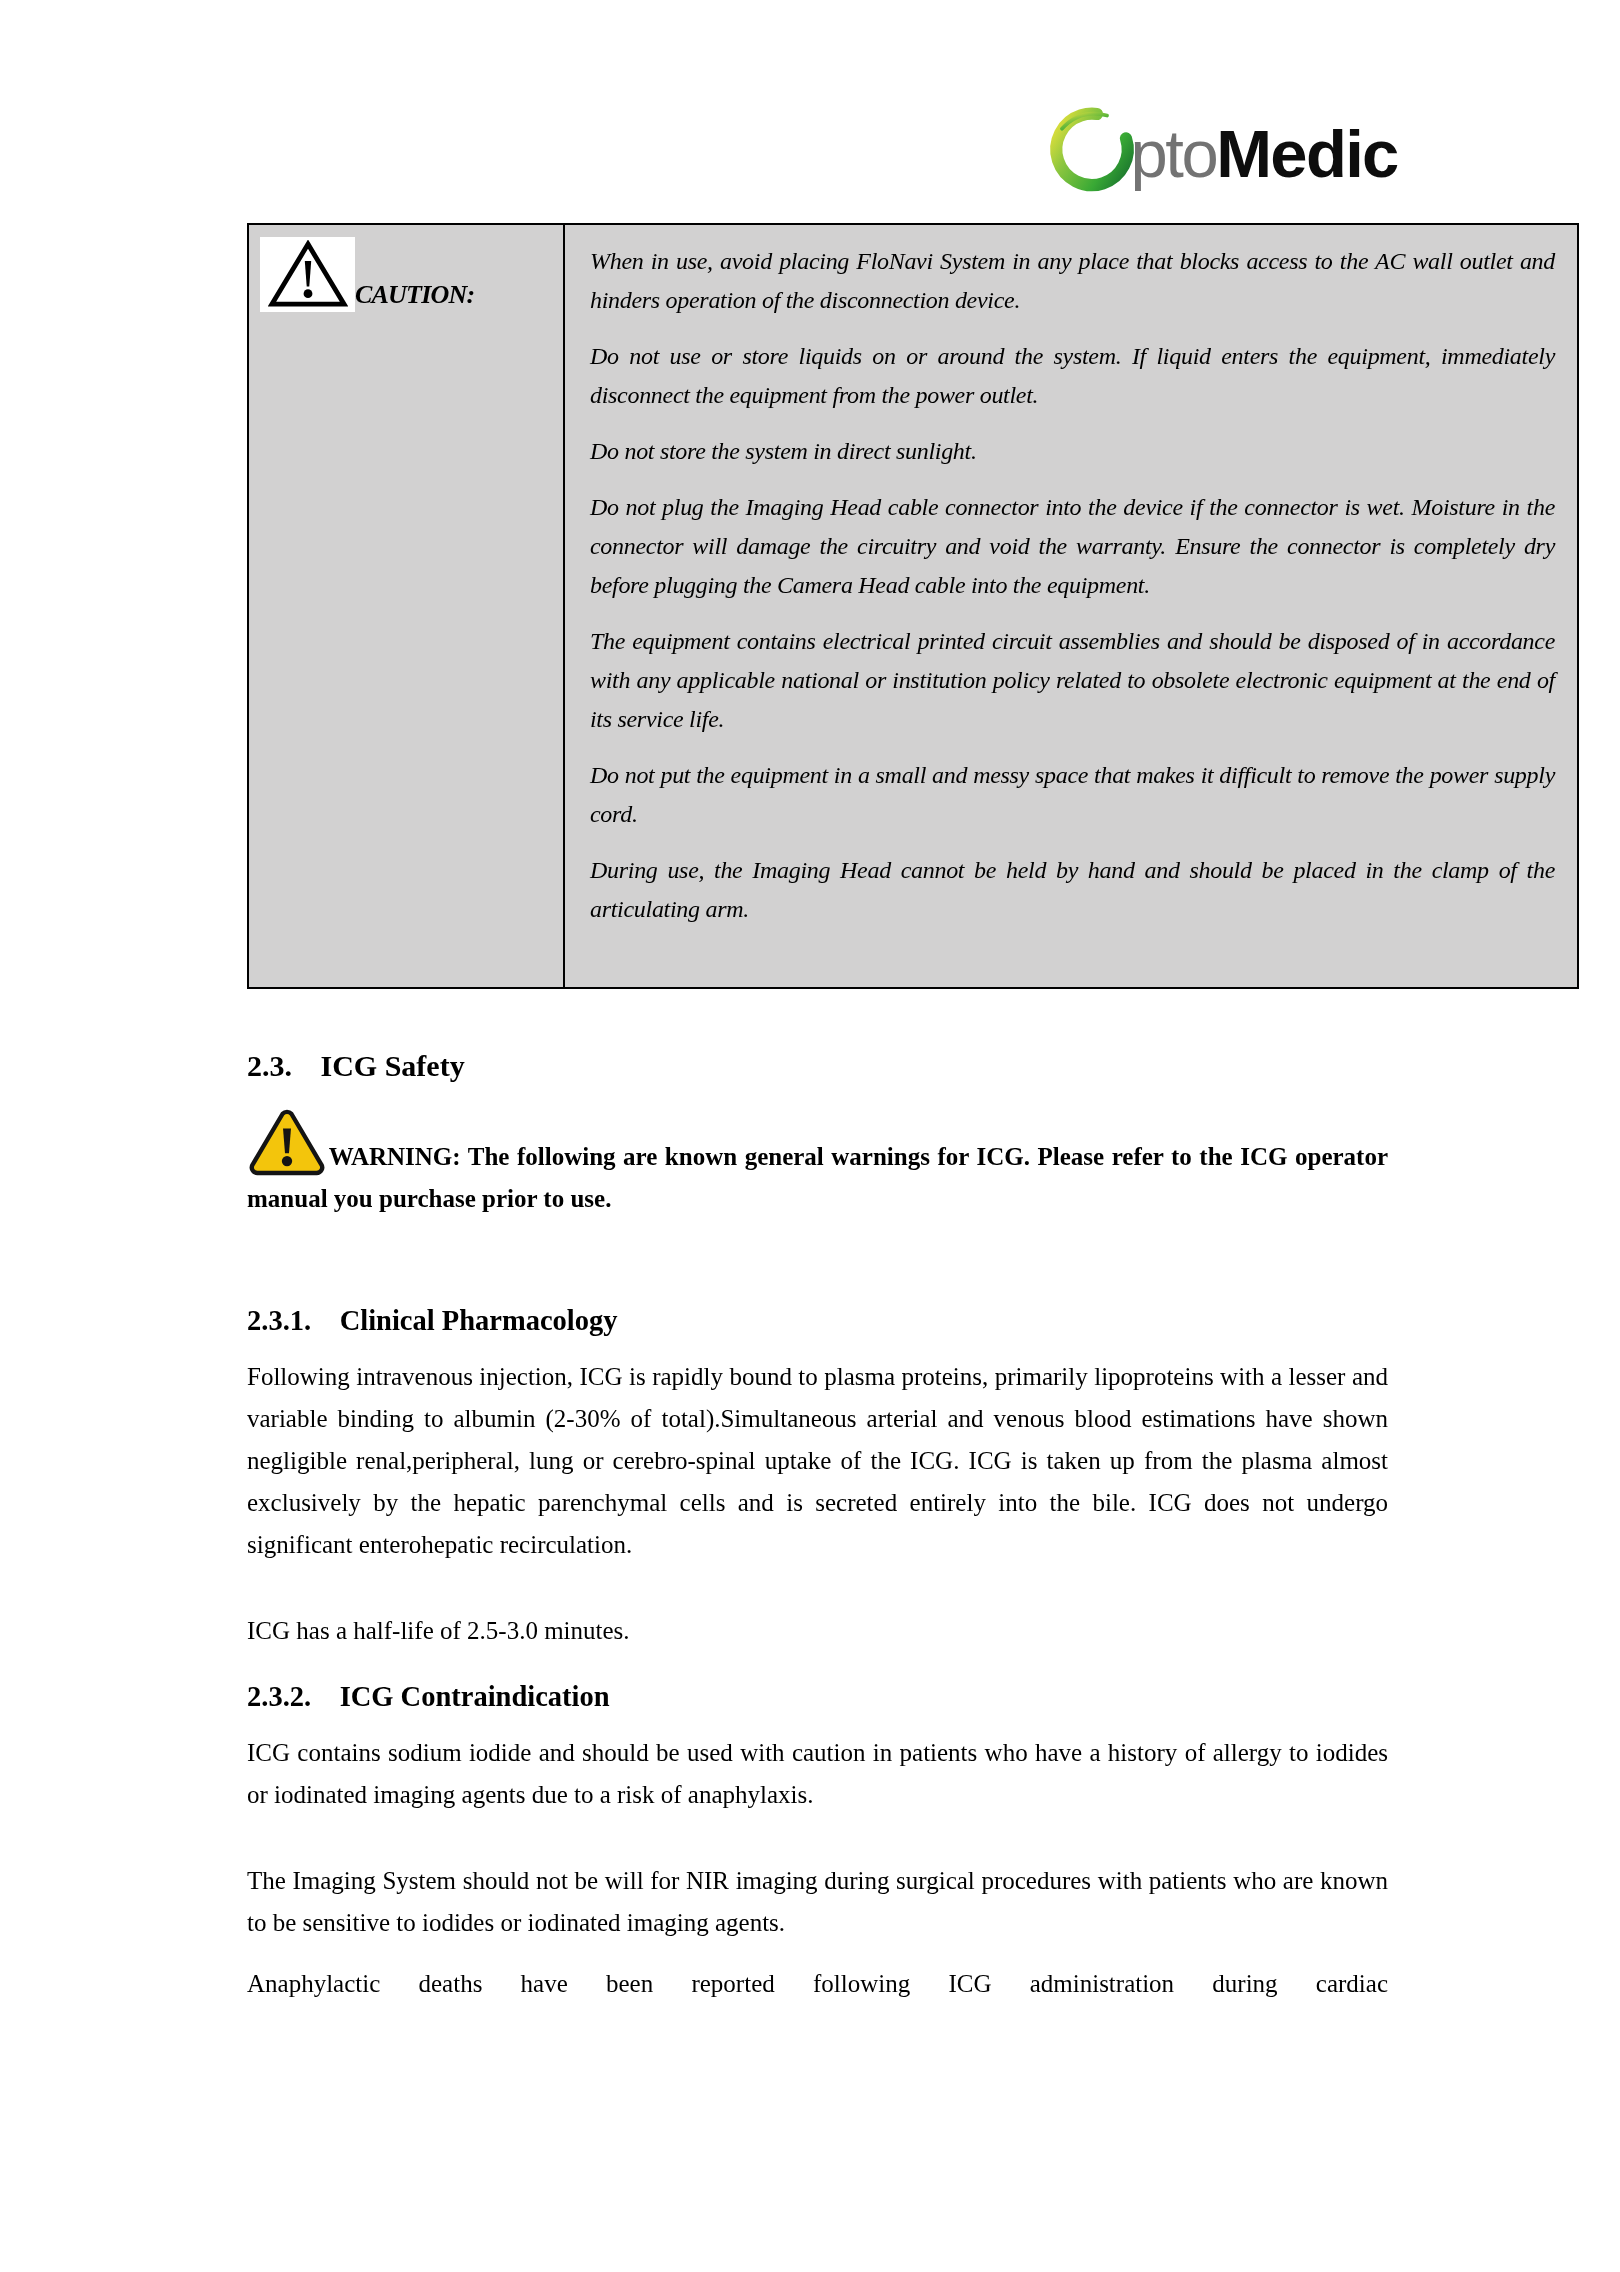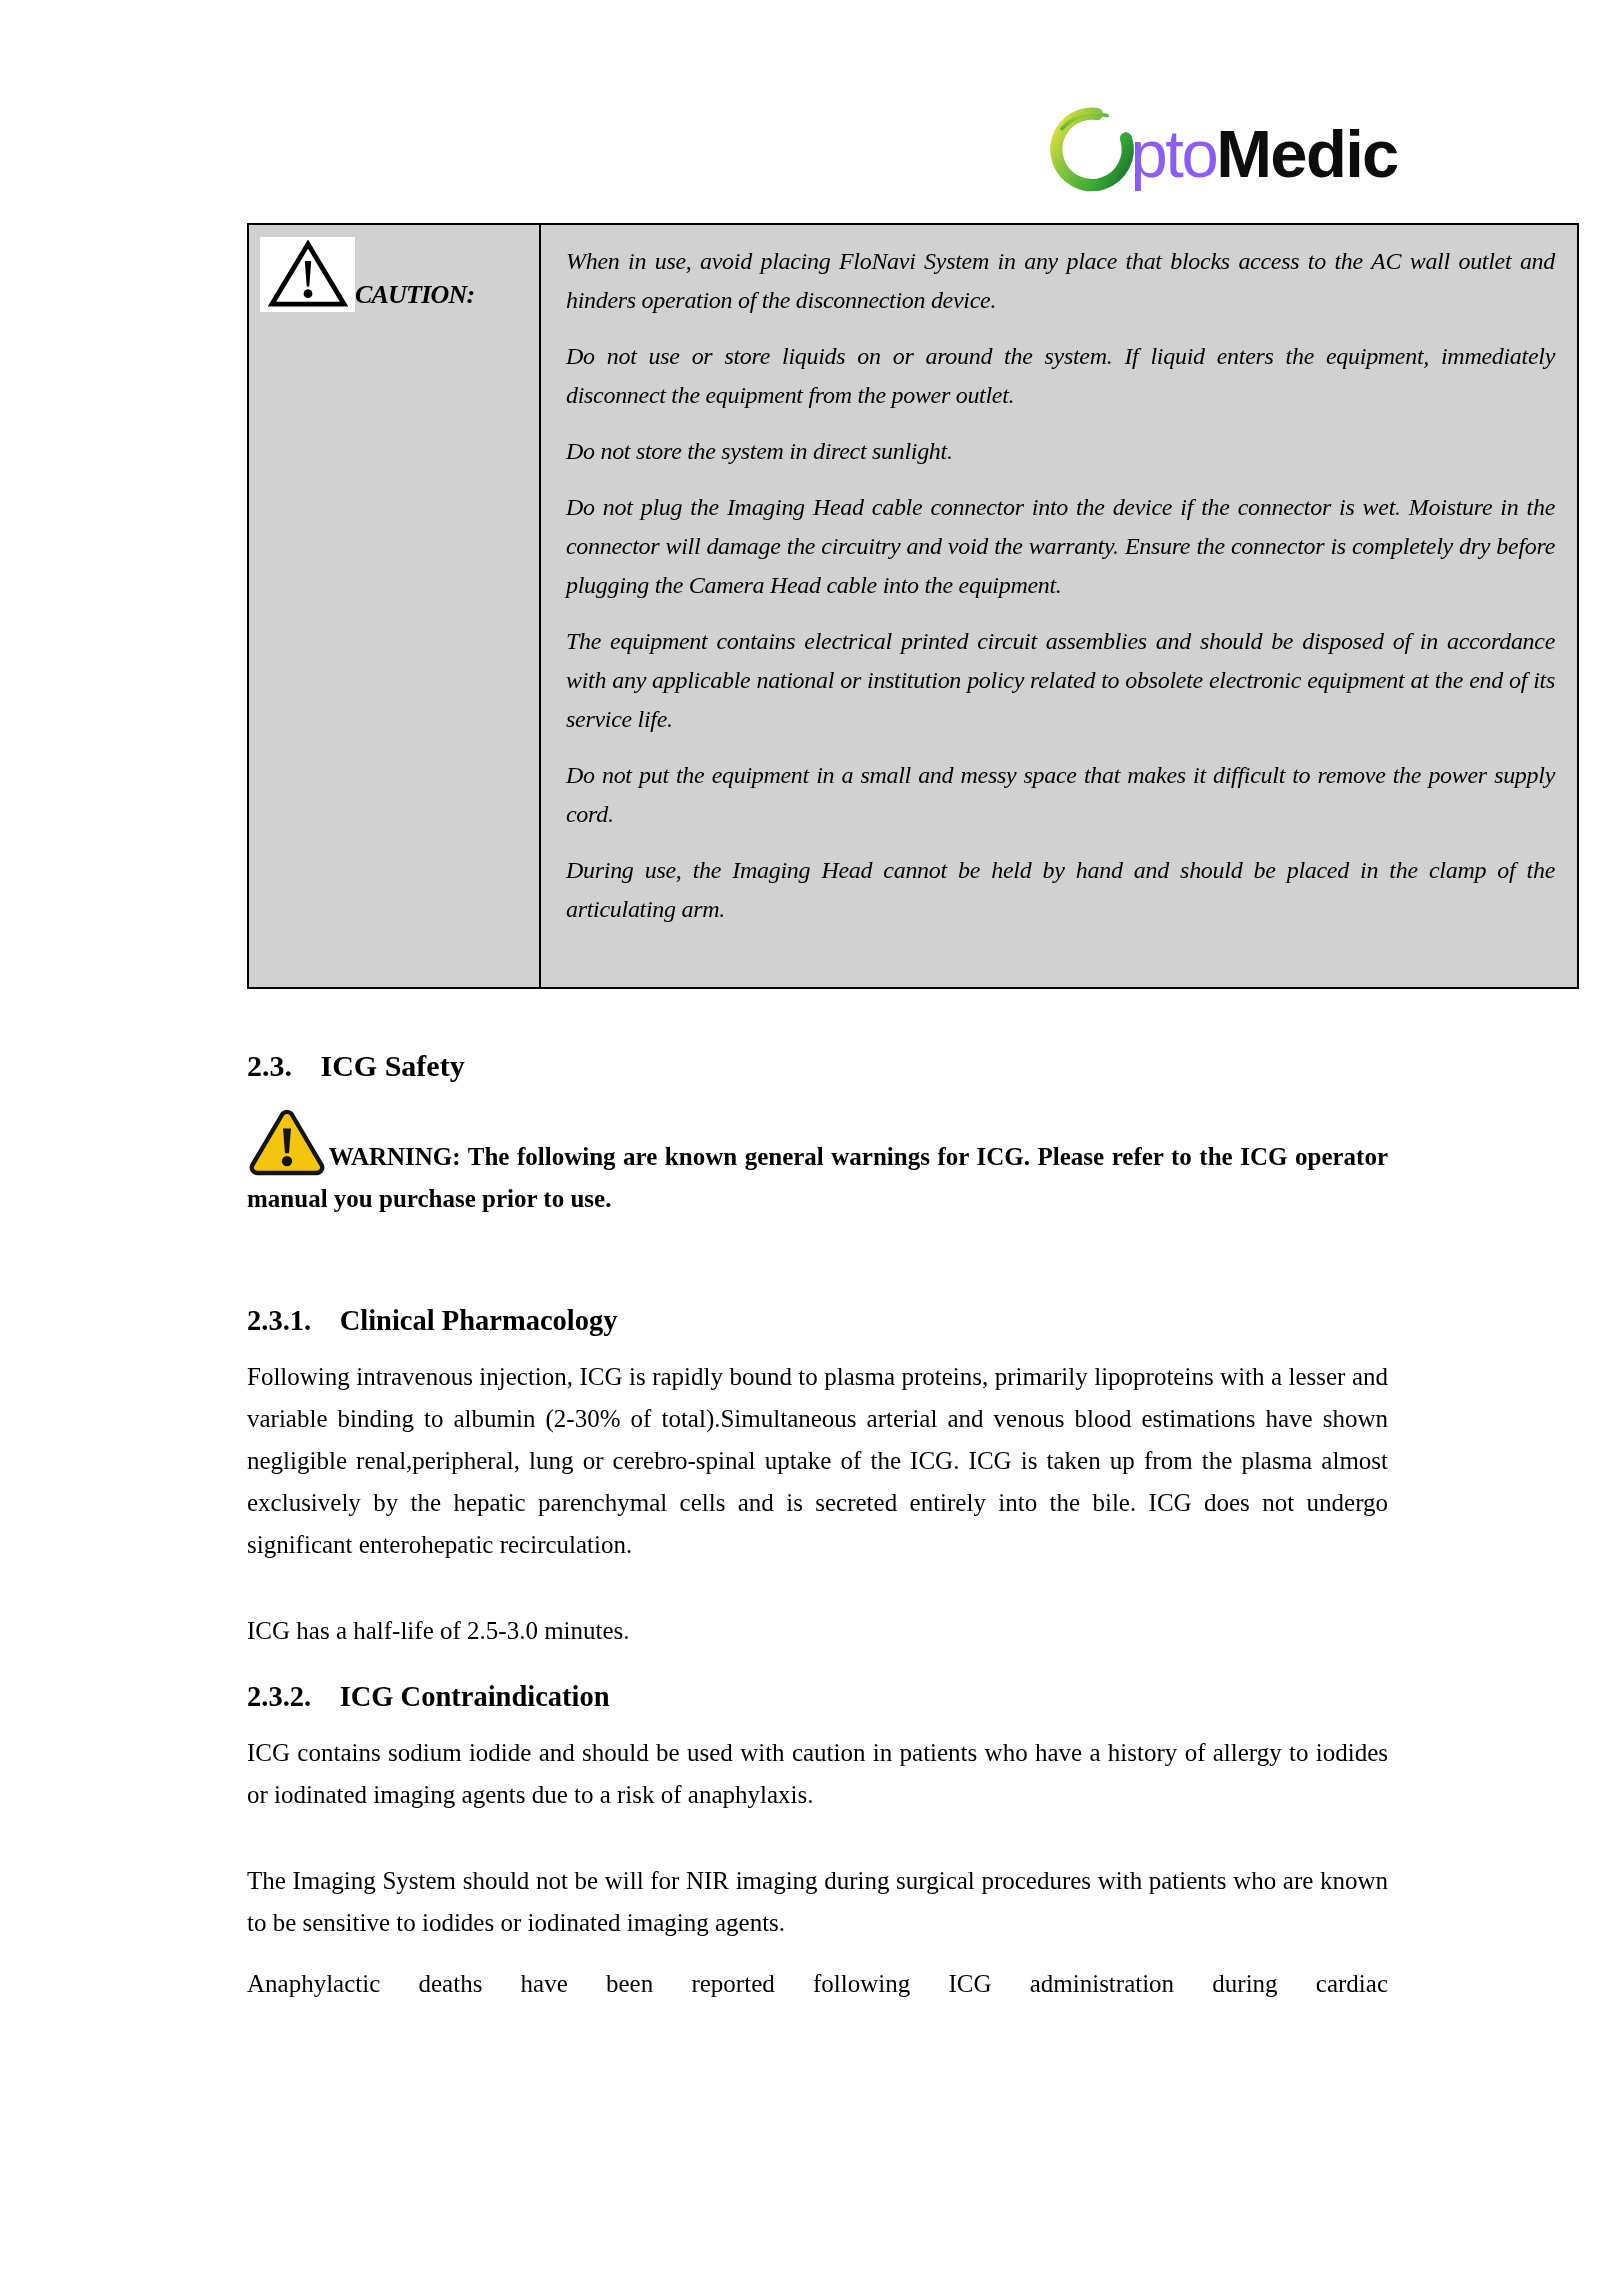--- a/index.html
+++ b/index.html
@@ -19,21 +19,21 @@
   .logo {
     position: absolute;
     left: 1045px;
     top: 99px;
     display: flex;
     align-items: center;
     font-family: "Liberation Sans", "DejaVu Sans", sans-serif;
   }
   .logo svg { display: block; width: 94px; height: 97px; margin-right: -8.4px; }
   .logo .pto {
-    font-size: 67px; font-weight: 400; color: #8b5cf6;
+    font-size: 67px; font-weight: 400; color: #737373;
     letter-spacing: -2.5px; line-height: 1;
     padding-top: 11.7px;
   }
   .logo .medic {
     font-size: 67px; font-weight: 700; color: #0d0d0d;
     letter-spacing: -1.7px; line-height: 1;
     padding-top: 11.7px;
   }
 
   
@@ -44,21 +44,21 @@
     width: 1332px;
     height: 766px;
     border-collapse: collapse;
     background: #d2d1d1;
     table-layout: fixed;
   }
   .caution-table td {
     border: 2.5px solid #000;
     vertical-align: top;
   }
-  td.cell-label { width: 292px; padding: 11.7px 5px 11.7px 11px; }
+  td.cell-label { width: 316px; padding: 11.7px 5px 11.7px 11px; }
   td.cell-text  { padding: 17px 22px 17px 25px; }
 
   .caution-head { display: flex; align-items: flex-end; }
   .caution-icon-box {
     background: #fff;
     width: 95px; height: 75px;
     display: flex; align-items: center; justify-content: center;
     flex: 0 0 auto;
   }
   .caution-icon-box svg { width: 80px; height: 69px; display: block; }

